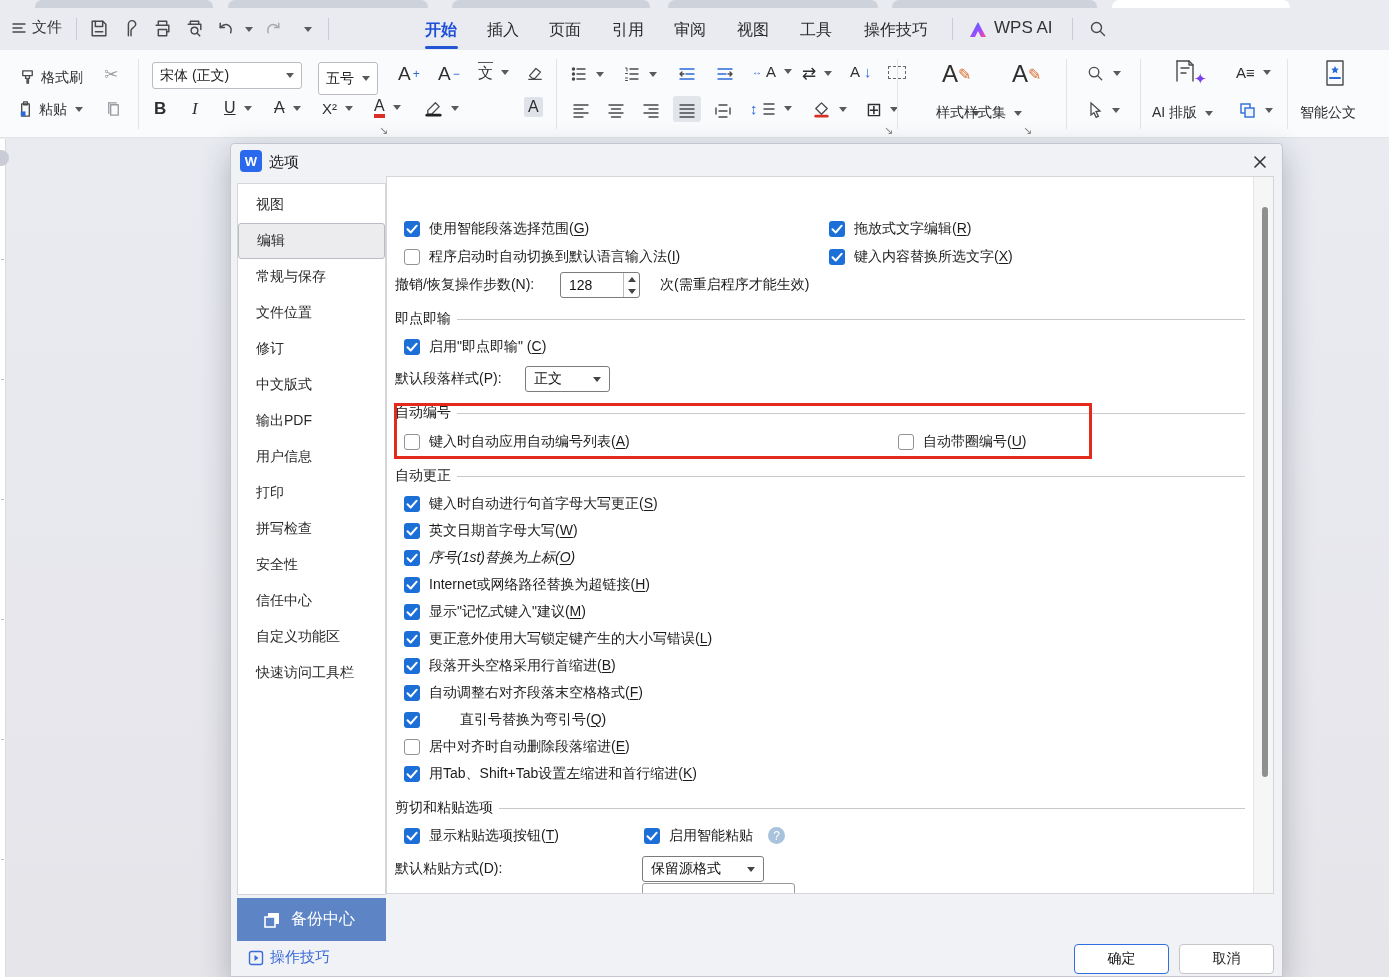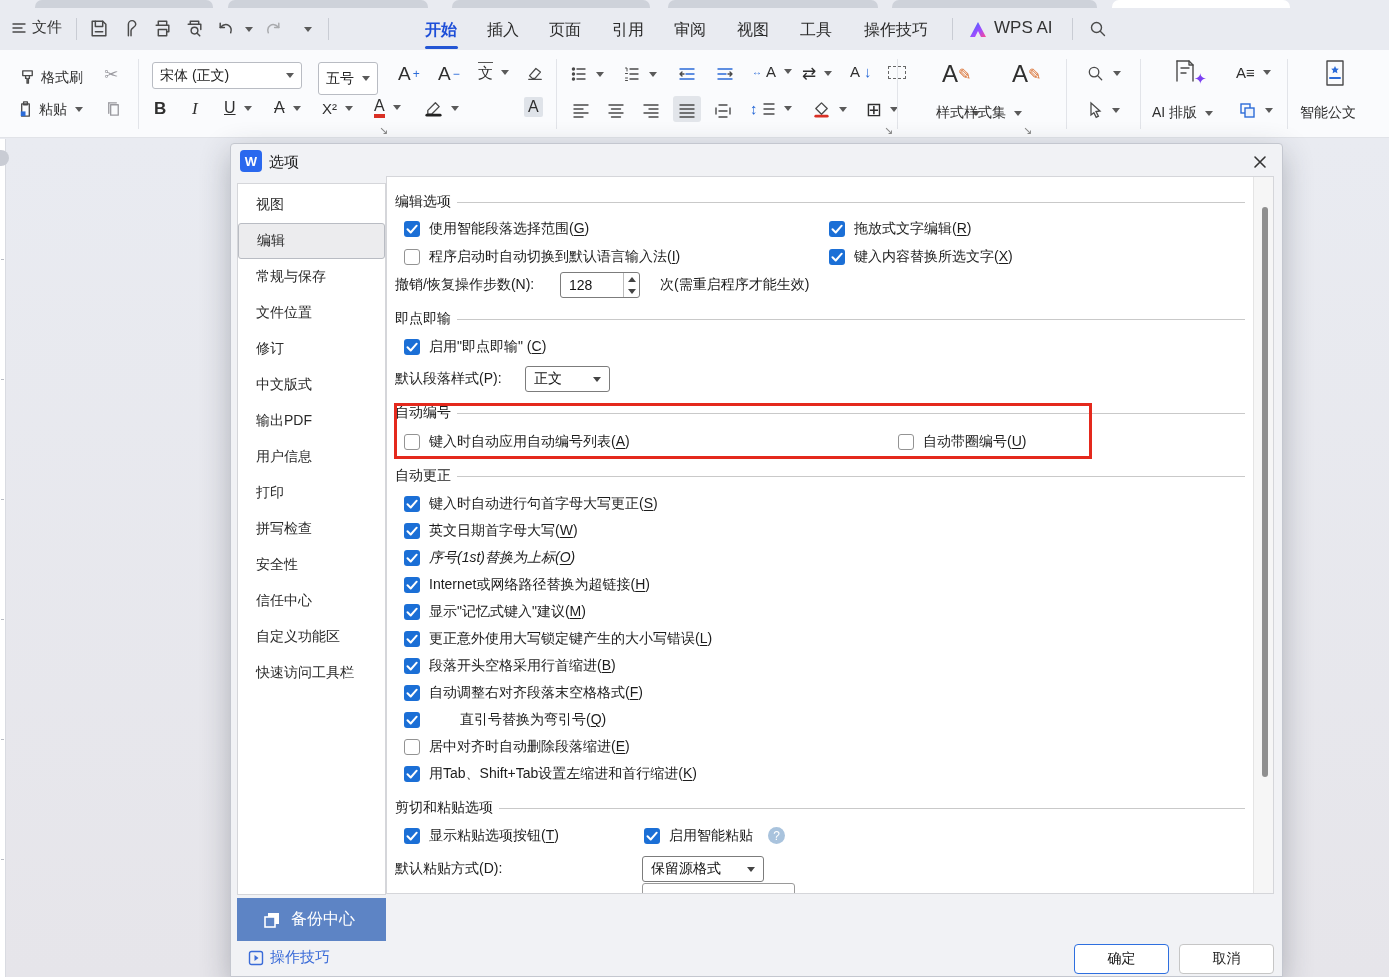--- a/index.html
+++ b/index.html
@@ -470,24 +470,20 @@
     </div>
     <div class="tips">
       <svg width="16" height="16" viewBox="0 0 16 16">
           <rect x="1.5" y="1.5" width="13" height="13" rx="2" fill="none" stroke="#3a6bd8" stroke-width="1.4"></rect>
           <path d="M6.5 5l4 3-4 3z" fill="#3a6bd8"></path>
         </svg>
       <span>操作技巧</span>
     </div>
 
     <div class="content">
-      <div class="ghead" style="left:8px;top:16px">
-          <span class="t">编辑选项</span>
-          <span class="ln"></span>
-        </div>
       <div class="flbl" style="left:8px;top:99px">撤销/恢复操作步数(N):</div>
       <div class="spin" style="left:173px;top:95px">
         <div class="v">128</div>
         <div class="arr">
             <div>
               <span class="tri-up"></span>
             </div>
             <div>
               <span class="tri-dn"></span>
             </div>

